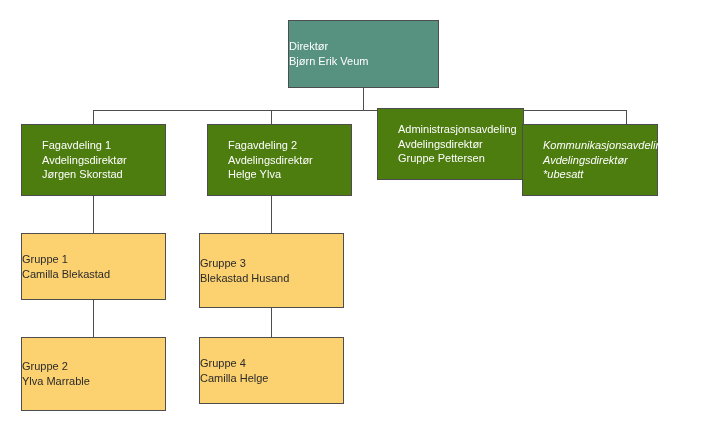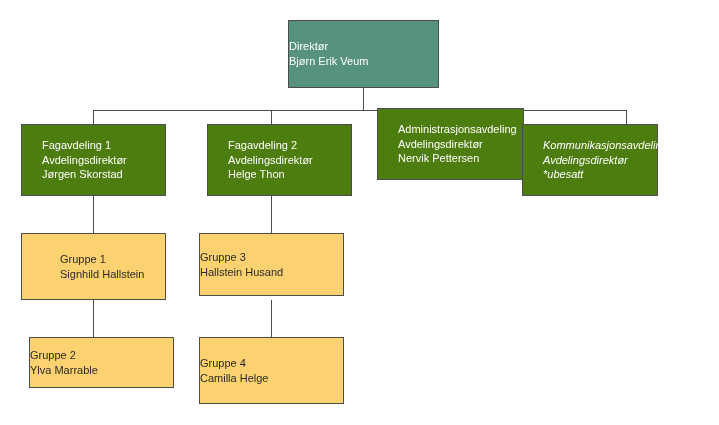--- a/index.html
+++ b/index.html
@@ -83,46 +83,46 @@
 
   <div class="node level-dept" style="left:21px; top:124px; width:145px; height:72px;">
     <span class="line-text">Fagavdeling 1</span>
     <span class="line-text">Avdelingsdirektør</span>
     <span class="line-text">Jørgen Skorstad</span>
   </div>
 
   <div class="node level-dept" style="left:199px; top:124px; width:145px; height:72px;margin-left:8px;">
     <span class="line-text">Fagavdeling 2</span>
     <span class="line-text">Avdelingsdirektør</span>
-    <span class="line-text">Helge Thon</span>
+    <span class="line-text">Helge Ylva</span>
   </div>
 
   <div class="node level-dept" style="left:377px; top:108px; width:147px; height:72px;">
     <span class="line-text">Administrasjonsavdeling</span>
     <span class="line-text">Avdelingsdirektør</span>
-    <span class="line-text">Nervik Pettersen</span>
+    <span class="line-text">Gruppe Pettersen</span>
   </div>
 
   <div class="node level-dept" style="left:522px; top:124px; width:136px; height:72px;font-style:italic;">
     <span class="line-text">Kommunikasjonsavdeling</span>
     <span class="line-text">Avdelingsdirektør</span>
     <span class="line-text">*ubesatt</span>
   </div>
 
-  <div class="node level-group" style="left:21px; top:233px; width:145px; height:67px;padding-left:38px;">
+  <div class="node level-group" style="left:21px; top:233px; width:145px; height:67px;">
     <span class="line-text">Gruppe 1</span>
-    <span class="line-text">Signhild Hallstein</span>
+    <span class="line-text">Camilla Blekastad</span>
   </div>
 
-  <div class="node level-group" style="left:199px; top:233px; width:145px; height:63px;">
+  <div class="node level-group" style="left:199px; top:233px; width:145px; height:75px;">
     <span class="line-text">Gruppe 3</span>
-    <span class="line-text">Hallstein Husand</span>
+    <span class="line-text">Blekastad Husand</span>
   </div>
 
-  <div class="node level-group" style="left:29px; top:337px; width:145px; height:51px;">
+  <div class="node level-group" style="left:21px; top:337px; width:145px; height:74px;">
     <span class="line-text">Gruppe 2</span>
     <span class="line-text">Ylva Marrable</span>
   </div>
 
   <div class="node level-group" style="left:199px; top:337px; width:145px; height:67px;">
     <span class="line-text">Gruppe 4</span>
     <span class="line-text">Camilla Helge</span>
   </div>
 
 </div>

